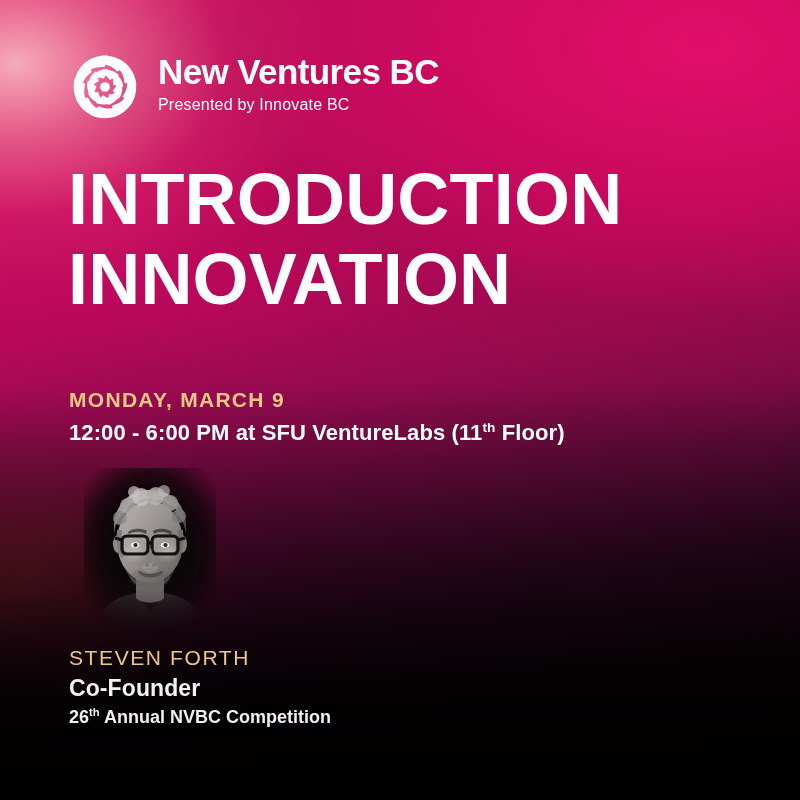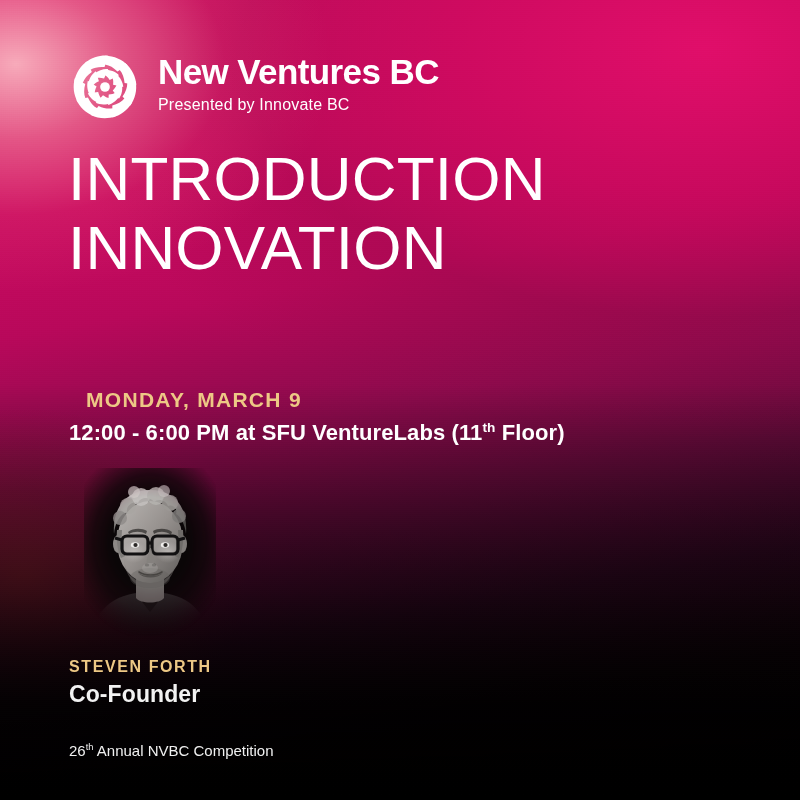--- a/index.html
+++ b/index.html
@@ -94,33 +94,33 @@
     font-size:11.5px; font-weight:600; color:#fff;
     letter-spacing:1.6px; margin-top:9px;
   }
   .logo-presented {
     font-size:16px; font-weight:400; color:#fff;
     letter-spacing:0.2px; margin-top:7px;
   }
 
   
   .headline {
-    position:absolute; left:68px; top:144px;
+    position:absolute; left:68px; top:159px;
     color:#fff;
-    font-size:62px;
-    font-weight:400;
+    font-size:72px;
+    font-weight:700;
     line-height:1.115;
     letter-spacing:0.2px;
     text-transform:uppercase;
   }
   .headline .hl-line { display:block; white-space:nowrap; }
 
   
   .date-line {
-    position:absolute; left:86px; top:388px;
+    position:absolute; left:69px; top:388px;
     color:#edc885;
     font-size:21px; font-weight:700;
     letter-spacing:1.3px;
   }
   .time-line {
     position:absolute; left:69px; top:420px;
     color:#fff;
     font-size:22px; font-weight:600;
     letter-spacing:0.1px; white-space:nowrap;
   }
@@ -134,33 +134,32 @@
     -webkit-mask-image:radial-gradient(62% 58% at 50% 44%, #000 46%, rgba(0,0,0,0.72) 70%, rgba(0,0,0,0) 100%);
             mask-image:radial-gradient(62% 58% at 50% 44%, #000 46%, rgba(0,0,0,0.72) 70%, rgba(0,0,0,0) 100%);
   }
   .portrait-svg { width:100%; height:100%; display:block; }
 
   
   .speaker {
     position:absolute; left:69px; top:646px;
   }
   .speaker-name {
-    color:#edc885; font-size:16px; font-weight:700;
+    color:#edc885; font-size:21px; font-weight:400;
     letter-spacing:1.6px;
-    margin-top:12px;
   }
   .speaker-role, .speaker-org {
     color:#f2f2f2; font-size:23px; font-weight:700;
     letter-spacing:0.1px; margin-top:5px;
   }
 
   
   .footer-left {
-    position:absolute; left:69px; top:742px;
-    color:#f0f0f0; font-size:15px; font-weight:400;
+    position:absolute; left:69px; top:706px;
+    color:#f0f0f0; font-size:18px; font-weight:700;
     white-space:nowrap;
   }
   .footer-left sup { font-size:0.62em; vertical-align:super; }
   .footer-right {
     position:absolute; left:482px; top:743px;
     color:#f0f0f0; font-size:17px; font-weight:600;
     letter-spacing:1.2px; white-space:nowrap;
   }
 </style>
 </head>

